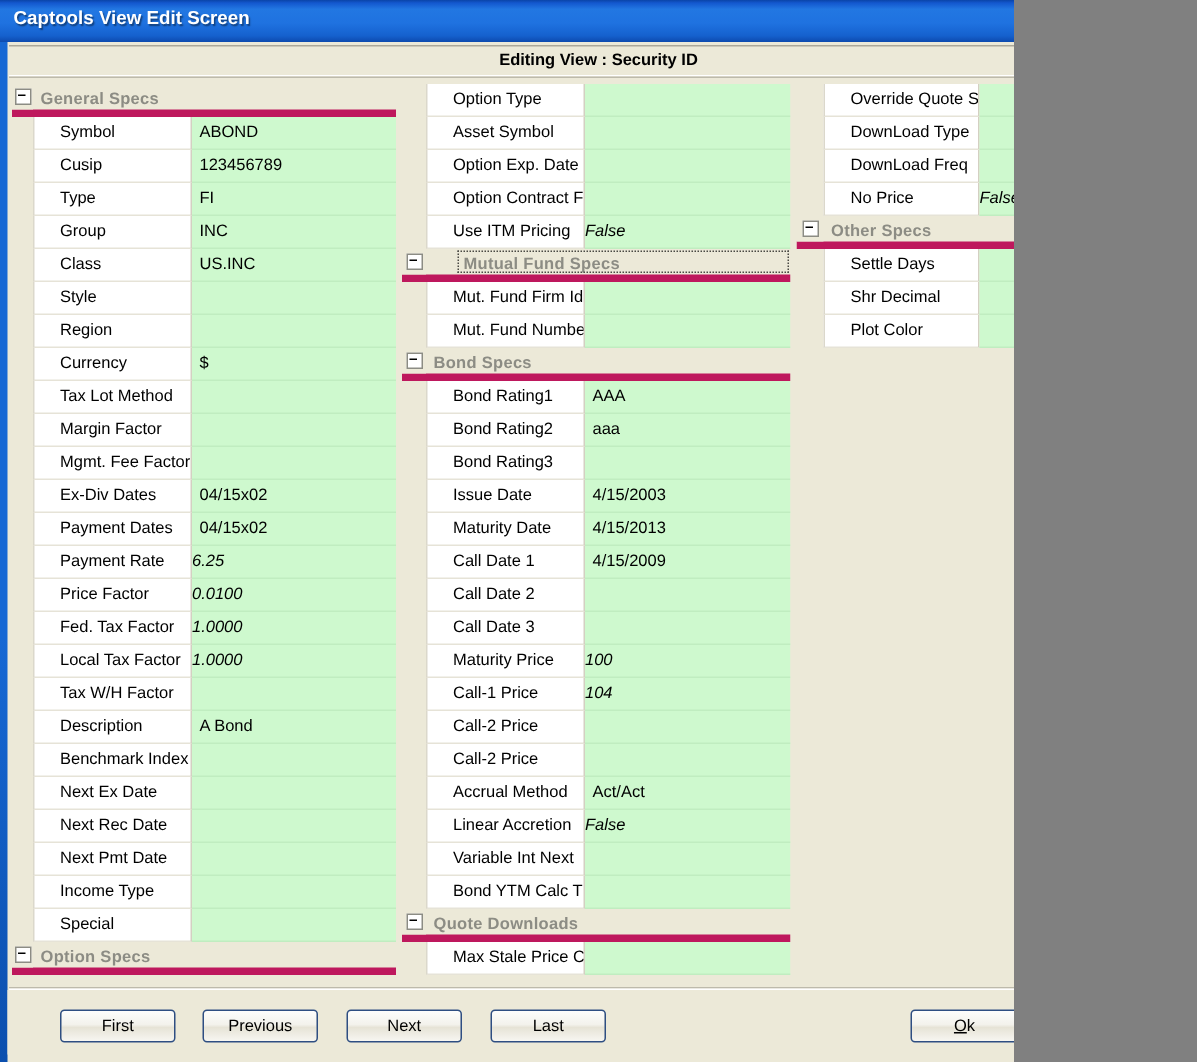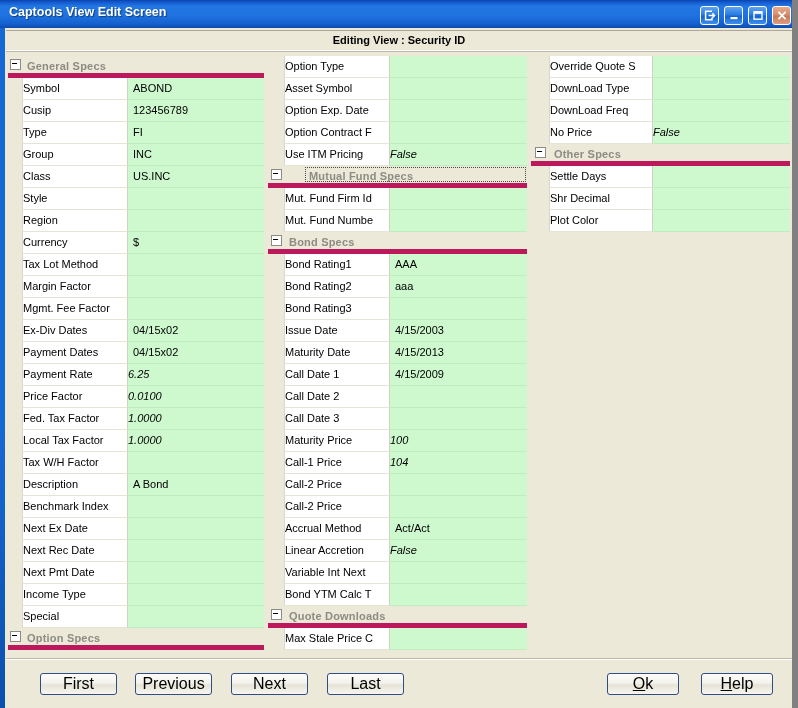--- a/index.html
+++ b/index.html
@@ -1,18 +1,18 @@
 <!DOCTYPE html>
 <html><head>
 <meta charset="utf-8">
 <style>
   html,body{margin:0;padding:0;background:#808080;}
   body{font-family:"Liberation Sans",sans-serif;font-size:11px;color:#000;}
 
-  .window{position:relative;width:792px;height:708px;overflow:hidden;
+  .window{position:relative;width:676px;height:708px;overflow:hidden;
     background:linear-gradient(to bottom,#1668D4 0%,#1668D4 60%,#0B4FAE 100%);
     box-sizing:border-box;}
 
   
   .titlebar{position:absolute;left:0;top:0;width:798px;height:28px;
     background:linear-gradient(to bottom,#0A44A8 0%,#1357CE 7%,#2277E2 22%,#1F72E0 55%,#1561CE 85%,#0D4AAE 100%);
     overflow:hidden;}
   .titlebar .tcap{position:absolute;left:9px;top:5px;color:#fff;font-size:12.5px;
     font-weight:bold;text-shadow:1px 1px 1px rgba(0,0,0,.45);white-space:nowrap;}
   .tbtns{position:absolute;right:7px;top:6px;display:flex;gap:5px;}
@@ -38,21 +38,21 @@
   #p1{left:268px;top:56px;width:259px;}
   #p2{left:531px;top:56px;width:259px;}
 
   .row,.srow{display:flex;height:22px;box-sizing:border-box;}
   .gut{background:#ECE9D8;flex:0 0 auto;display:flex;align-items:center;justify-content:center;}
   #p0 .gut{width:14px;}
   #p1 .gut{width:16px;}
   #p2 .gut{width:18px;}
 
   .lbl{background:#FFFFFF;border-left:1px solid #DBD8CB;border-right:1px solid #D4D0C2;
-    border-bottom:1px solid #E6E3D7;line-height:21px;padding-left:0;
+    border-bottom:1px solid #E6E3D7;line-height:21px;padding-left:17px;
     white-space:nowrap;overflow:hidden;box-sizing:border-box;flex:0 0 auto;}
   #p0 .lbl{width:106px;}
   #p1 .lbl{width:106px;}
   #p2 .lbl{width:104px;}
 
   .val{background:#CEF9CE;border-bottom:1px solid #C0EDC0;line-height:21px;
     padding-left:5px;white-space:nowrap;overflow:hidden;box-sizing:border-box;flex:1 1 auto;}
   .val.r{text-align:left;padding-right:6px;padding-left:0;font-style:italic;}
 
   .srow{background:#ECE9D8;border-bottom:5px solid #be185d;}
@@ -62,21 +62,21 @@
 
   .exp{width:9px;height:9px;border:1px solid #8C8C84;background:#FFFFFF;
     position:relative;display:inline-block;}
   .exp:before{content:"";position:absolute;left:1px;top:3px;width:5px;height:1px;background:#000;}
 
   
   .footer{position:absolute;left:5px;top:660px;width:788px;height:48px;background:#ECE9D8;}
   .xbtn{position:absolute;height:22px;box-sizing:border-box;
     border:1px solid #2E4E82;border-radius:3px;
     background:linear-gradient(to bottom,#FDFDFC 0%,#F3F2EC 45%,#E6E3D6 55%,#F7F6F1 100%);
-    font-family:"Liberation Sans",sans-serif;font-size:16px;color:#000;
+    font-family:"Liberation Sans",sans-serif;font-size:11px;color:#000;
     text-align:center;line-height:20px;cursor:default;}
   .xbtn u{text-decoration:underline;}
 </style>
 </head>
 <body>
 
 <div class="window">
 
   <div class="titlebar">
     <div class="tcap">Captools View Edit Screen</div>

